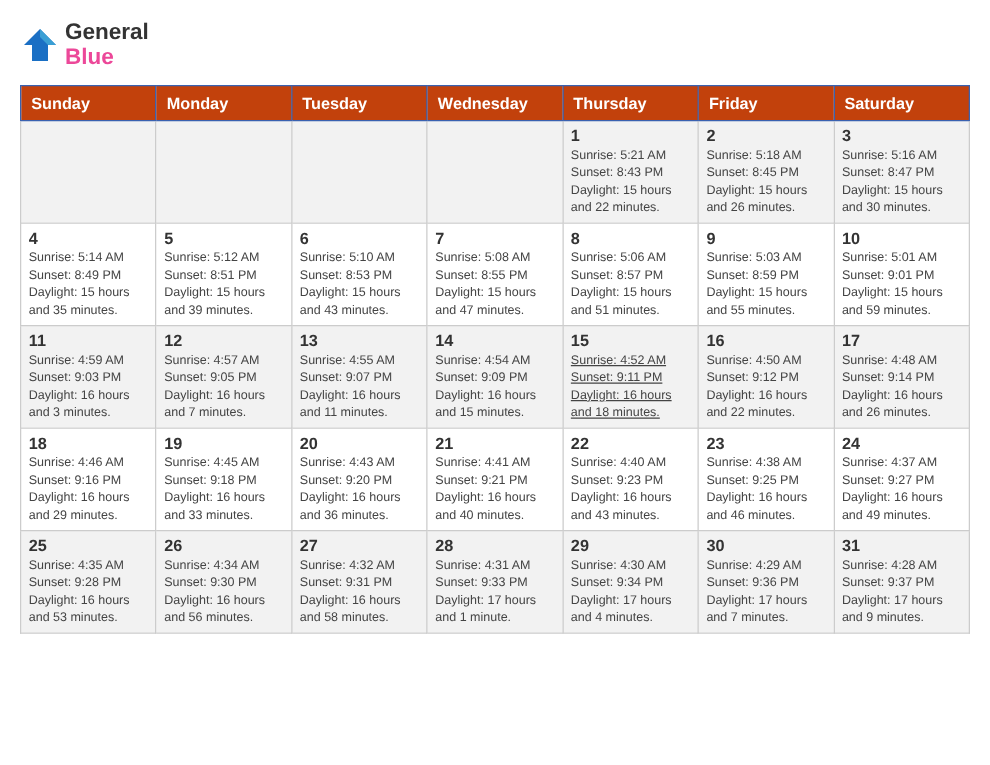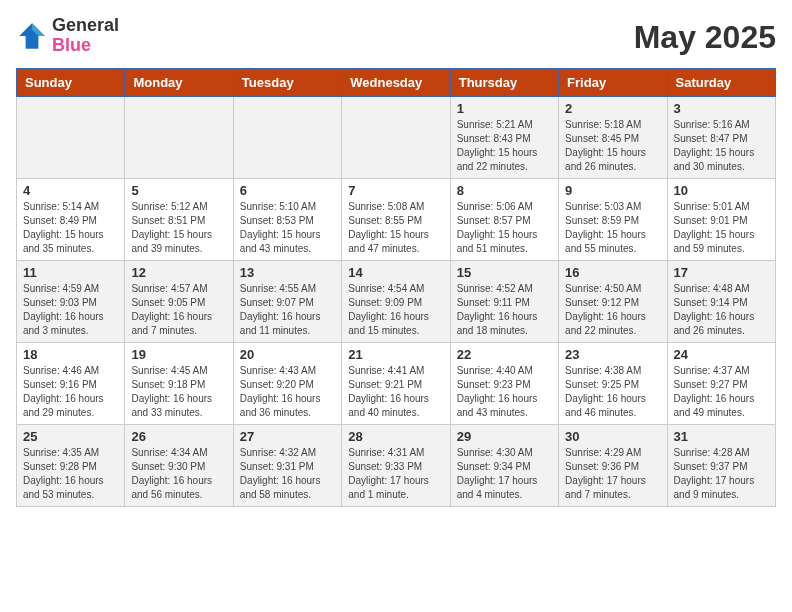--- a/index.html
+++ b/index.html
@@ -6,21 +6,21 @@
     body {
       font-family: Arial, sans-serif;
       background: #fff;
       width: 792px;
       min-height: 612px;
       padding: 16px;
     }
     .header {
       display: flex;
       justify-content: space-between;
-      align-items: flex-end;
+      align-items: center;
       margin-bottom: 12px;
     }
     .logo {
       display: flex;
       align-items: center;
       gap: 4px;
     }
     .logo-text {
       font-size: 18px;
       font-weight: bold;
@@ -98,21 +98,20 @@
     <svg class="logo-icon" viewBox="0 0 40 40">
       <polygon points="20,4 36,20 28,20 28,36 12,36 12,20 4,20" fill="#1a6fc4"></polygon>
       <polygon points="20,4 36,20 28,20 20,12" fill="#3a9fd4"></polygon>
     </svg>
     <div class="logo-text">
       <span class="logo-general">General</span><br>
       <span class="logo-blue">Blue</span>
     </div>
   </div>
   <div class="title-block">
-    <div class="month-title">May 2025</div>
   </div>
 </div>
 
 <table class="calendar">
   <thead>
     <tr>
     <th>Sunday</th>
         <th>Monday</th>
         <th>Tuesday</th>
         <th>Wednesday</th>
@@ -224,21 +223,21 @@
         </td>
         <td>
           <span class="day-num">14</span>
           <div class="day-info" style="white-space: pre-line;">Sunrise: 4:54 AM
 Sunset: 9:09 PM
 Daylight: 16 hours
 and 15 minutes.</div>
         </td>
         <td>
           <span class="day-num">15</span>
-          <div class="day-info" style="white-space: pre-line;">Sunrise: 4:52 AM
+          <div class="day-info" style="white-space: pre-line; text-decoration: underline;">Sunrise: 4:52 AM
 Sunset: 9:11 PM
 Daylight: 16 hours
 and 18 minutes.</div>
         </td>
         <td>
           <span class="day-num">16</span>
           <div class="day-info" style="white-space: pre-line;">Sunrise: 4:50 AM
 Sunset: 9:12 PM
 Daylight: 16 hours
 and 22 minutes.</div>

